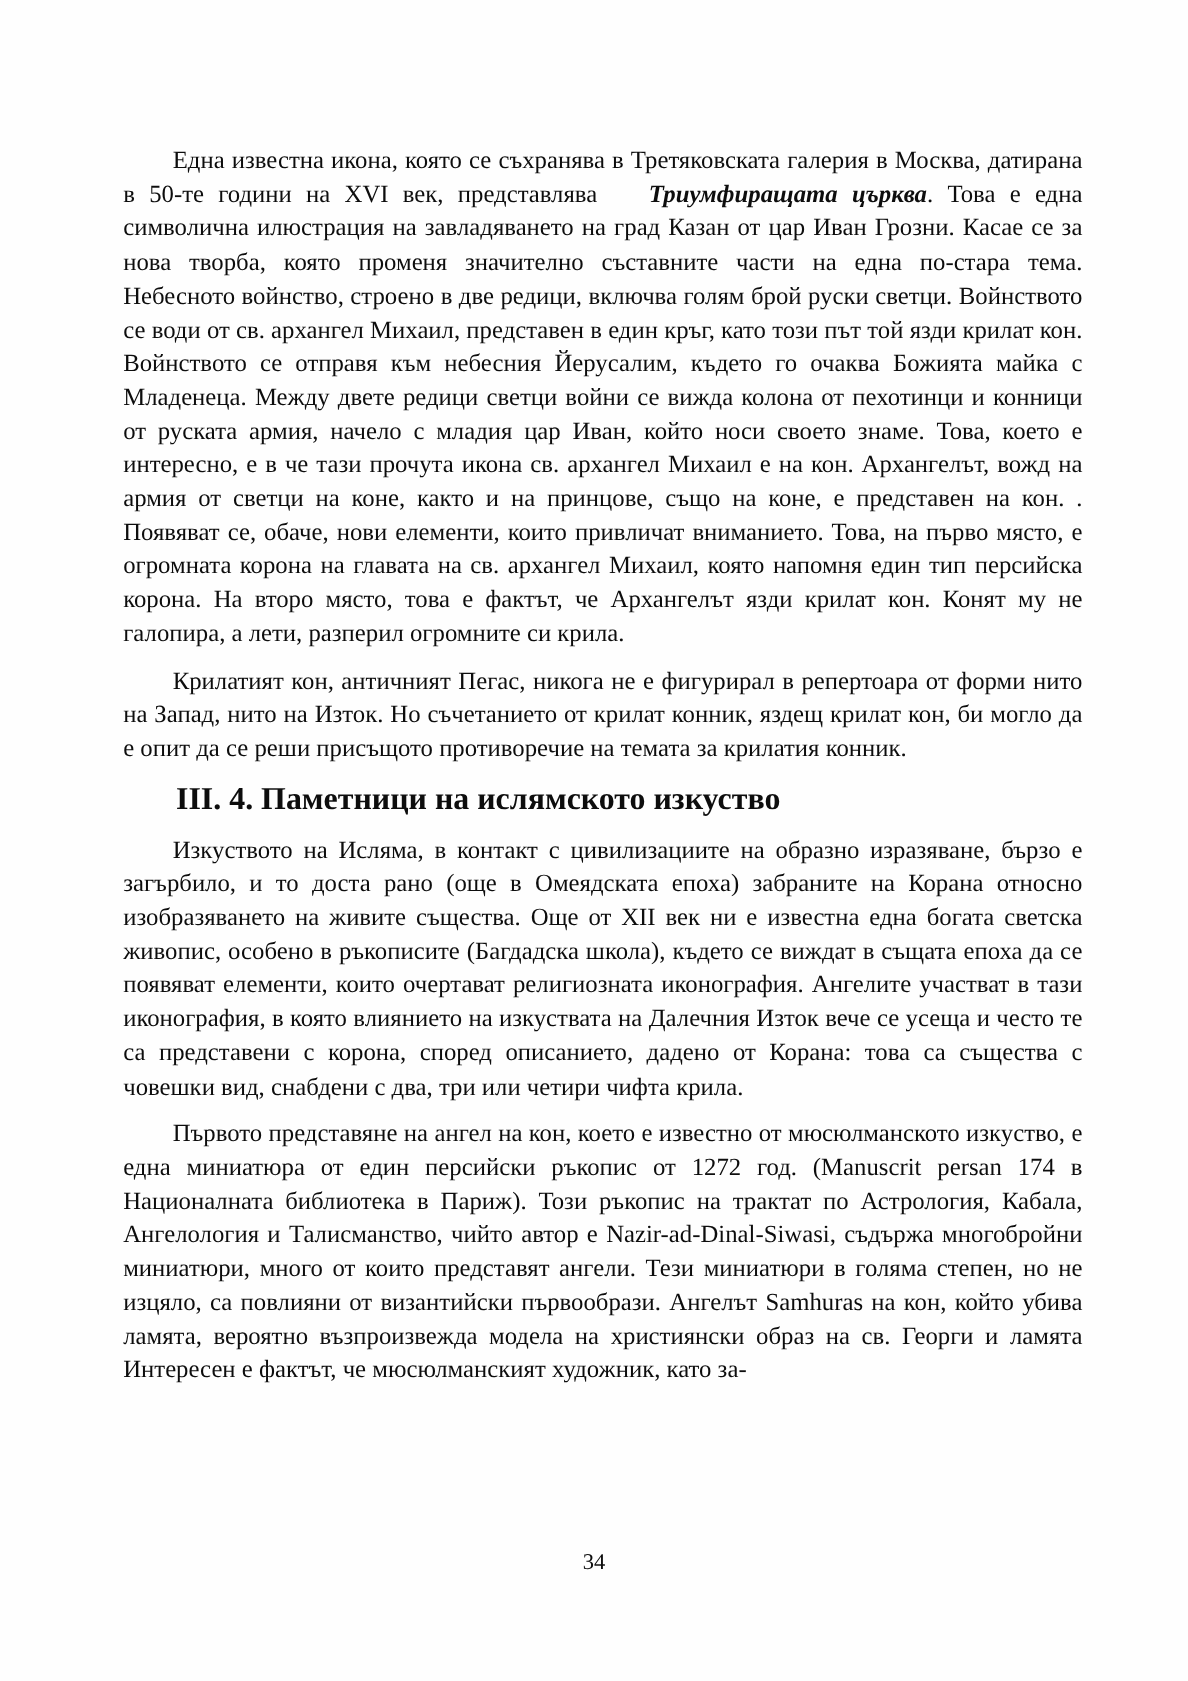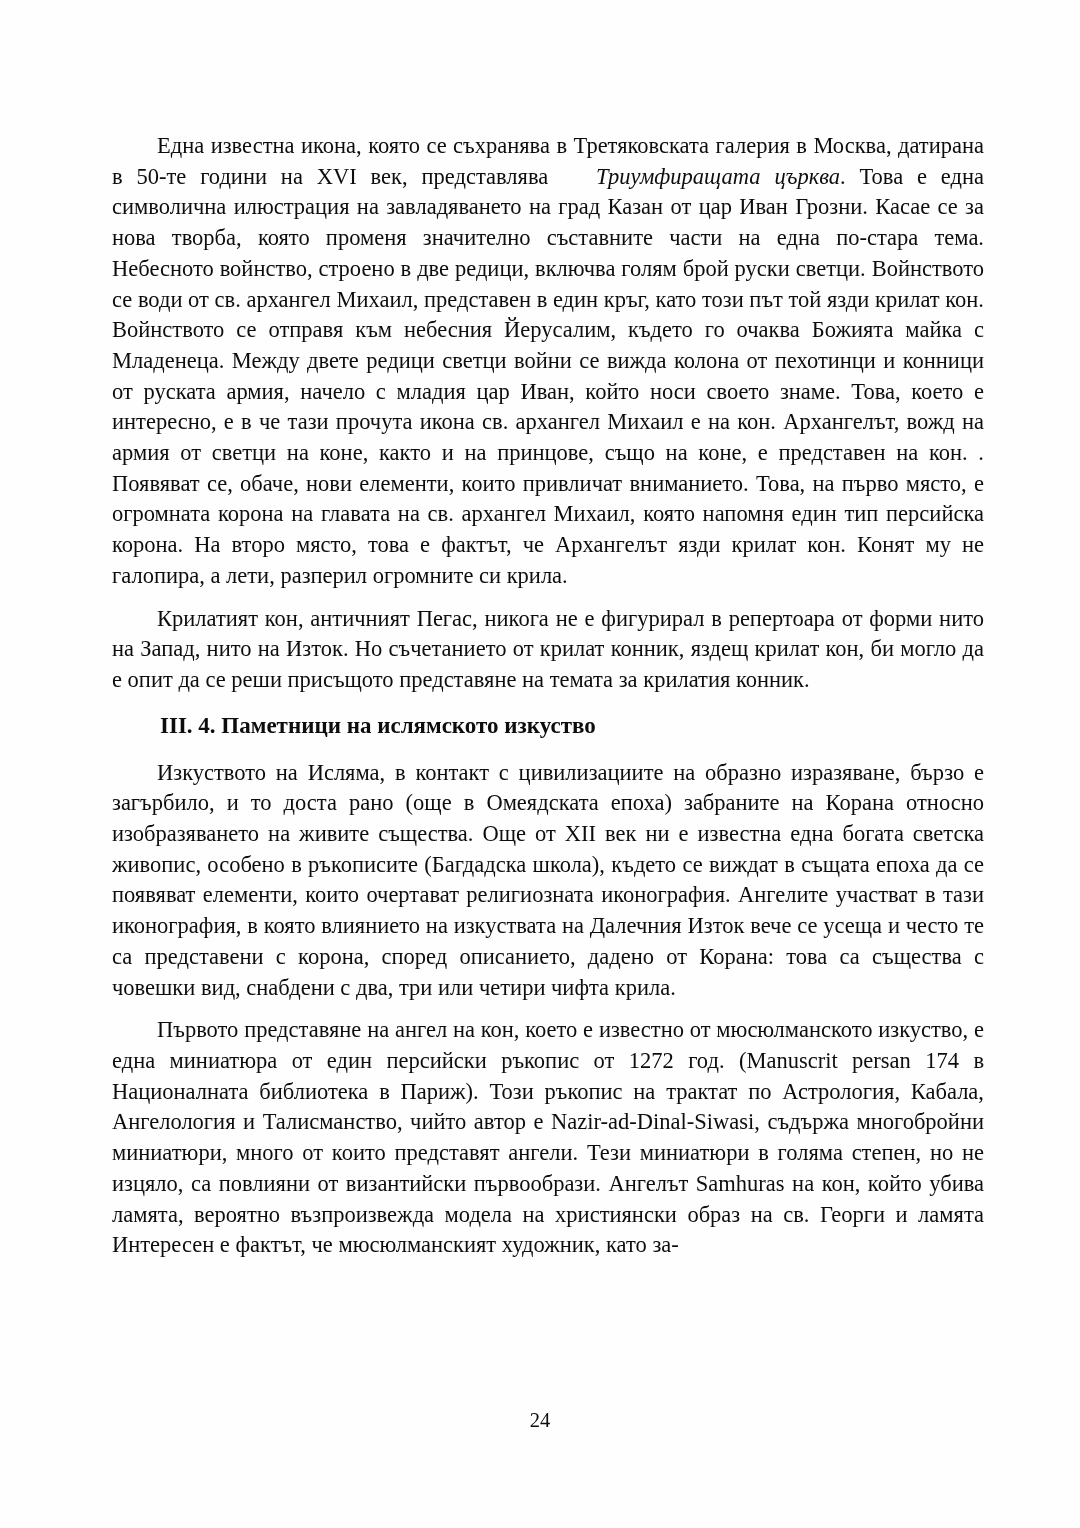--- a/index.html
+++ b/index.html
@@ -23,50 +23,50 @@
     width: 872px;
     font-size: 22.5px;
     line-height: 30.7px;
     text-align: justify;
   }
   p.body-para {
     text-indent: 45px;
     margin: 0 0 12px 0;
   }
   h2.section-heading {
-    font-size: 23px;
+    font-size: 29px;
     font-weight: bold;
     text-align: left;
     margin: 15px 0 17px 48px;
     line-height: 30px;
   }
-  .emph-bi { font-weight: normal; font-style: italic; margin-left: 34px; }
+  .emph-bi { font-weight: bold; font-style: italic; margin-left: 34px; }
   .emph-i  { }
   .page-number {
     position: absolute;
     top: 1408px;
     left: 0;
     width: 1080px;
     text-align: center;
     font-size: 20.5px;
     line-height: 24px;
   }
 </style>
 </head>
 <body>
 
 <div class="page">
   <div class="content">
 
     <p class="body-para"><span>Една известна икона, която се съхранява в Третяковската галерия в Москва, датирана в 50-те години на XVI век, представлява </span><span class="emph-bi">Триумфиращата църква</span><span>. Това е една символична илюстрация на завладяването на град Казан от цар Иван Грозни. Касае се за нова творба, която променя значително съставните части на една по-стара тема. Небесното войнство, строено в две редици, включва голям брой руски светци. Войнството се води от св. архангел Михаил, представен в един кръг, като този път той язди крилат кон. Войнството се отправя към небесния Йерусалим, където го очаква Божията майка с Младенеца. Между двете редици светци войни се вижда колона от пехотинци и конници от руската армия, начело с младия цар Иван, който носи своето знаме. Това, което е интересно, е в че тази прочута икона св. архангел Михаил е на кон. Архангелът, вожд на армия от светци на коне, както и на принцове, също на коне, е представен на кон. . Появяват се, обаче, нови елементи, които привличат вниманието. Това, на първо място, е огромната корона на главата на св. архангел Михаил, която напомня един тип персийска корона. На второ място, това е фактът, че Архангелът язди крилат кон. Конят му не галопира, а лети, разперил огромните си крила.</span></p>
 
-    <p class="body-para"><span>Крилатият кон, античният Пегас, никога не е фигурирал в репертоара от форми нито на Запад, нито на Изток. Но съчетанието от крилат конник, яздещ крилат кон, би могло да е опит да се реши присъщото представяне на темата за крилатия конник.</span></p>
+    <p class="body-para"><span>Крилатият кон, античният Пегас, никога не е фигурирал в репертоара от форми нито на Запад, нито на Изток. Но съчетанието от крилат конник, яздещ крилат кон, би могло да е опит да се реши присъщото противоречие на темата за крилатия конник.</span></p>
 
     <h2 class="section-heading">III. 4. Паметници на ислямското изкуство</h2>
 
     <p class="body-para"><span>Изкуството на Исляма, в контакт с цивилизациите на образно изразяване, бързо е загърбило, и то доста рано (още в Омеядската епоха) забраните на Корана относно изобразяването на живите същества. Още от XII век ни е известна една богата светска живопис, особено в ръкописите (Багдадска школа), където се виждат в същата епоха да се появяват елементи, които очертават религиозната иконография. Ангелите участват в тази иконография, в която влиянието на изкуствата на Далечния Изток вече се усеща и често те са представени с корона, според описанието, дадено от Корана: това са същества с човешки вид, снабдени с два, три или четири чифта крила.</span></p>
 
     <p class="body-para"><span>Първото представяне на ангел на кон, което е известно от мюсюлманското изкуство, е една миниатюра от един персийски ръкопис от 1272 год. (</span><span class="emph-i">Manuscrit persan</span><span> 174 в Националната библиотека в Париж). Този ръкопис на трактат по Астрология, Кабала, Ангелология и Талисманство, чийто автор е Nazir-ad-Dinal-Siwasi, съдържа многобройни миниатюри, много от които представят ангели. Тези миниатюри в голяма степен, но не изцяло, са повлияни от византийски първообрази. Ангелът Samhuras на кон, който убива ламята, вероятно възпроизвежда модела на християнски образ на св. Георги и ламята Интересен е фактът, че мюсюлманският художник, като за-</span></p>
 
   </div>
 
-  <div class="page-number">24</div>
+  <div class="page-number">34</div>
 </div>
 
 </body></html>

